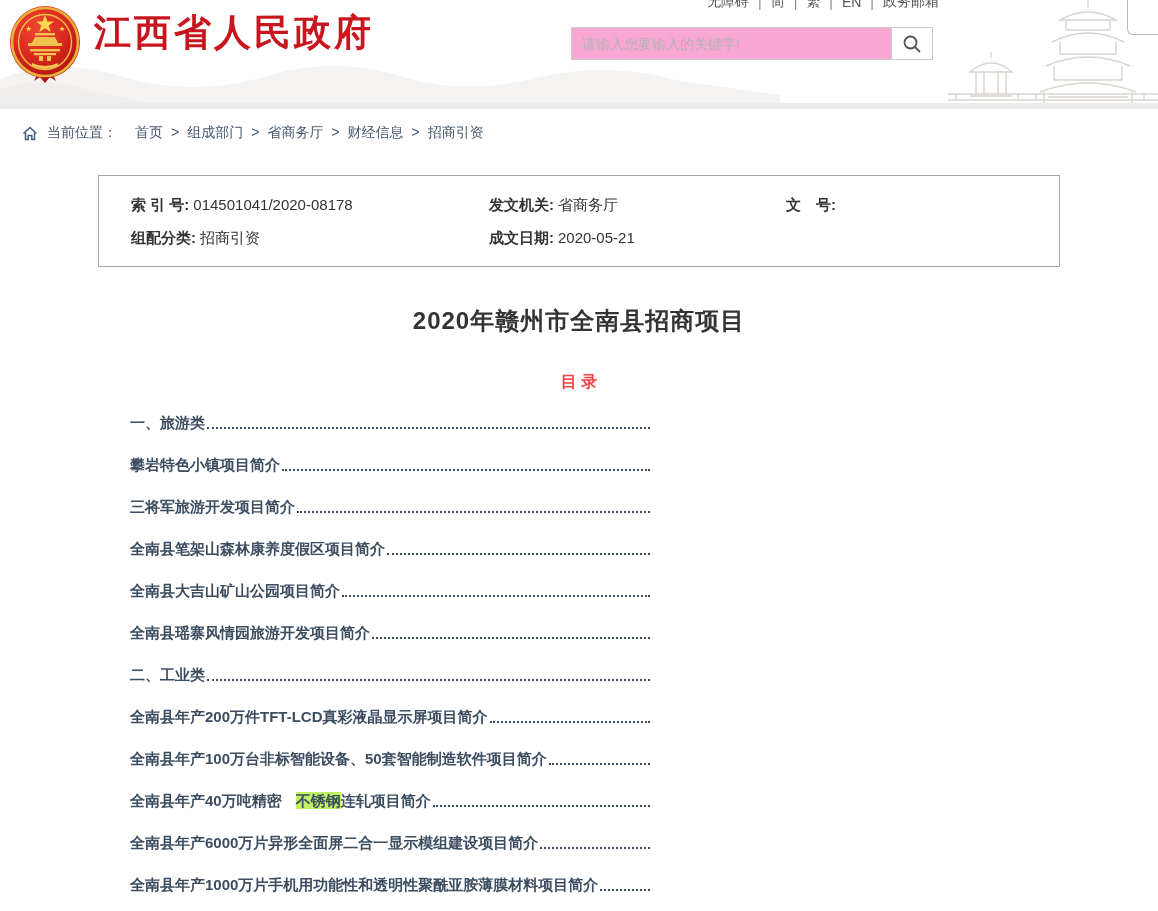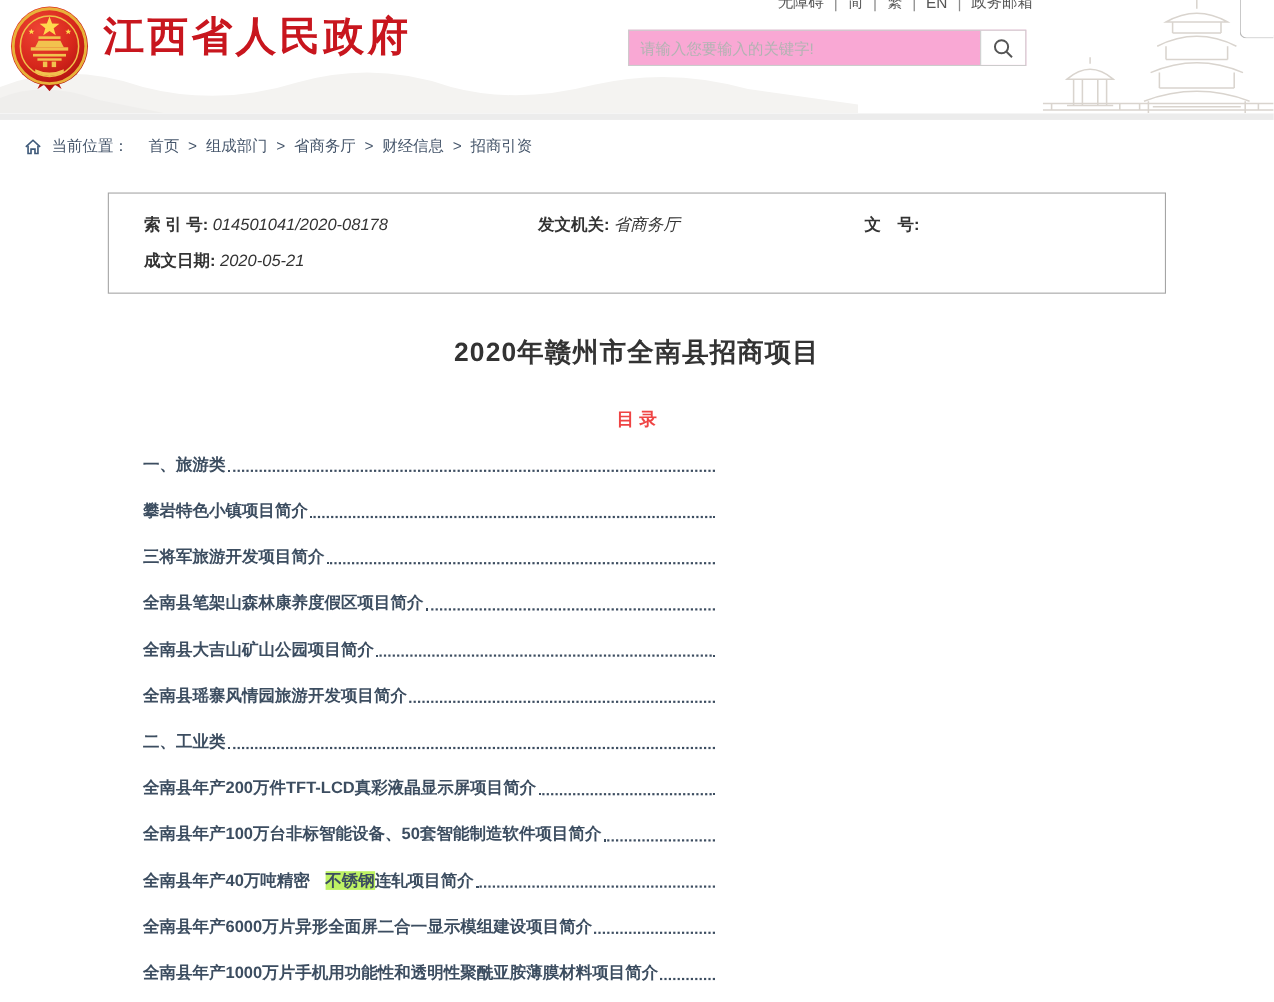--- a/index.html
+++ b/index.html
@@ -30,21 +30,21 @@
   
   .breadcrumb{display:flex;align-items:center;padding:15px 16px 0 22px;font-size:14px;color:#46566b;height:18px;}
   .home-icon{margin-right:9px;display:inline-flex;}
   .breadcrumb .crumb-label{margin-right:18px;}
   .breadcrumb a{color:#46566b;text-decoration:none;}
   .crumb + .crumb::before{content:">";margin:0 8px;color:#46566b;}
   
   main{width:962px;margin:33px auto 0;}
   .meta-box{border:1px solid #a5a5a5;box-sizing:border-box;padding:20px 0 20px 32px;display:grid;grid-template-columns:358px 297px 1fr;row-gap:16px;font-size:15px;line-height:17px;}
   .meta-label{font-weight:bold;color:#333;}
-  .meta-value{color:#333;margin-left:4px;font-style:italic;}
+  .meta-value{color:#333;margin-left:4px;}
   .doc-title{text-align:center;font-size:24px;line-height:28px;font-weight:bold;color:#333;margin:40px 0 0;letter-spacing:1px;}
   .toc-heading{text-align:center;font-size:16px;font-weight:bold;color:#ef4444;margin-top:38px;line-height:18px;}
   .toc-list{margin:23px 0 0 32px;width:522px;}
   .toc-line{display:flex;align-items:flex-end;height:17px;margin-bottom:25px;font-size:15px;font-weight:bold;color:#3c4d60;line-height:17px;}
   .toc-text{white-space:nowrap;}
   .leader{flex:1;border-bottom:2px dotted #3c4d60;margin:0 2px 2px 2px;min-width:10px;}
   .hl{background:#bef264;margin-left:14px;}
 </style>
 </head>
 <body>
@@ -158,20 +158,23 @@
     <div>
       <span class="meta-label">索 引 号:</span><span class="meta-value">014501041/2020-08178</span>
     </div>
     <div>
       <span class="meta-label">发文机关:</span><span class="meta-value">省商务厅</span>
     </div>
     <div>
       <span class="meta-label">文　号:</span><span class="meta-value"></span>
     </div>
     <div>
+      <span class="meta-label">组配分类:</span><span class="meta-value">招商引资</span>
+    </div>
+    <div>
       <span class="meta-label">成文日期:</span><span class="meta-value">2020-05-21</span>
     </div>
   </section>
 
   <h1 class="doc-title">2020年赣州市全南县招商项目</h1>
   <div class="toc-heading">目 录</div>
 
   <div class="toc-list" id="toc-list">
       <div class="toc-line">
         <span class="toc-text"><span>一、旅游类</span></span>

